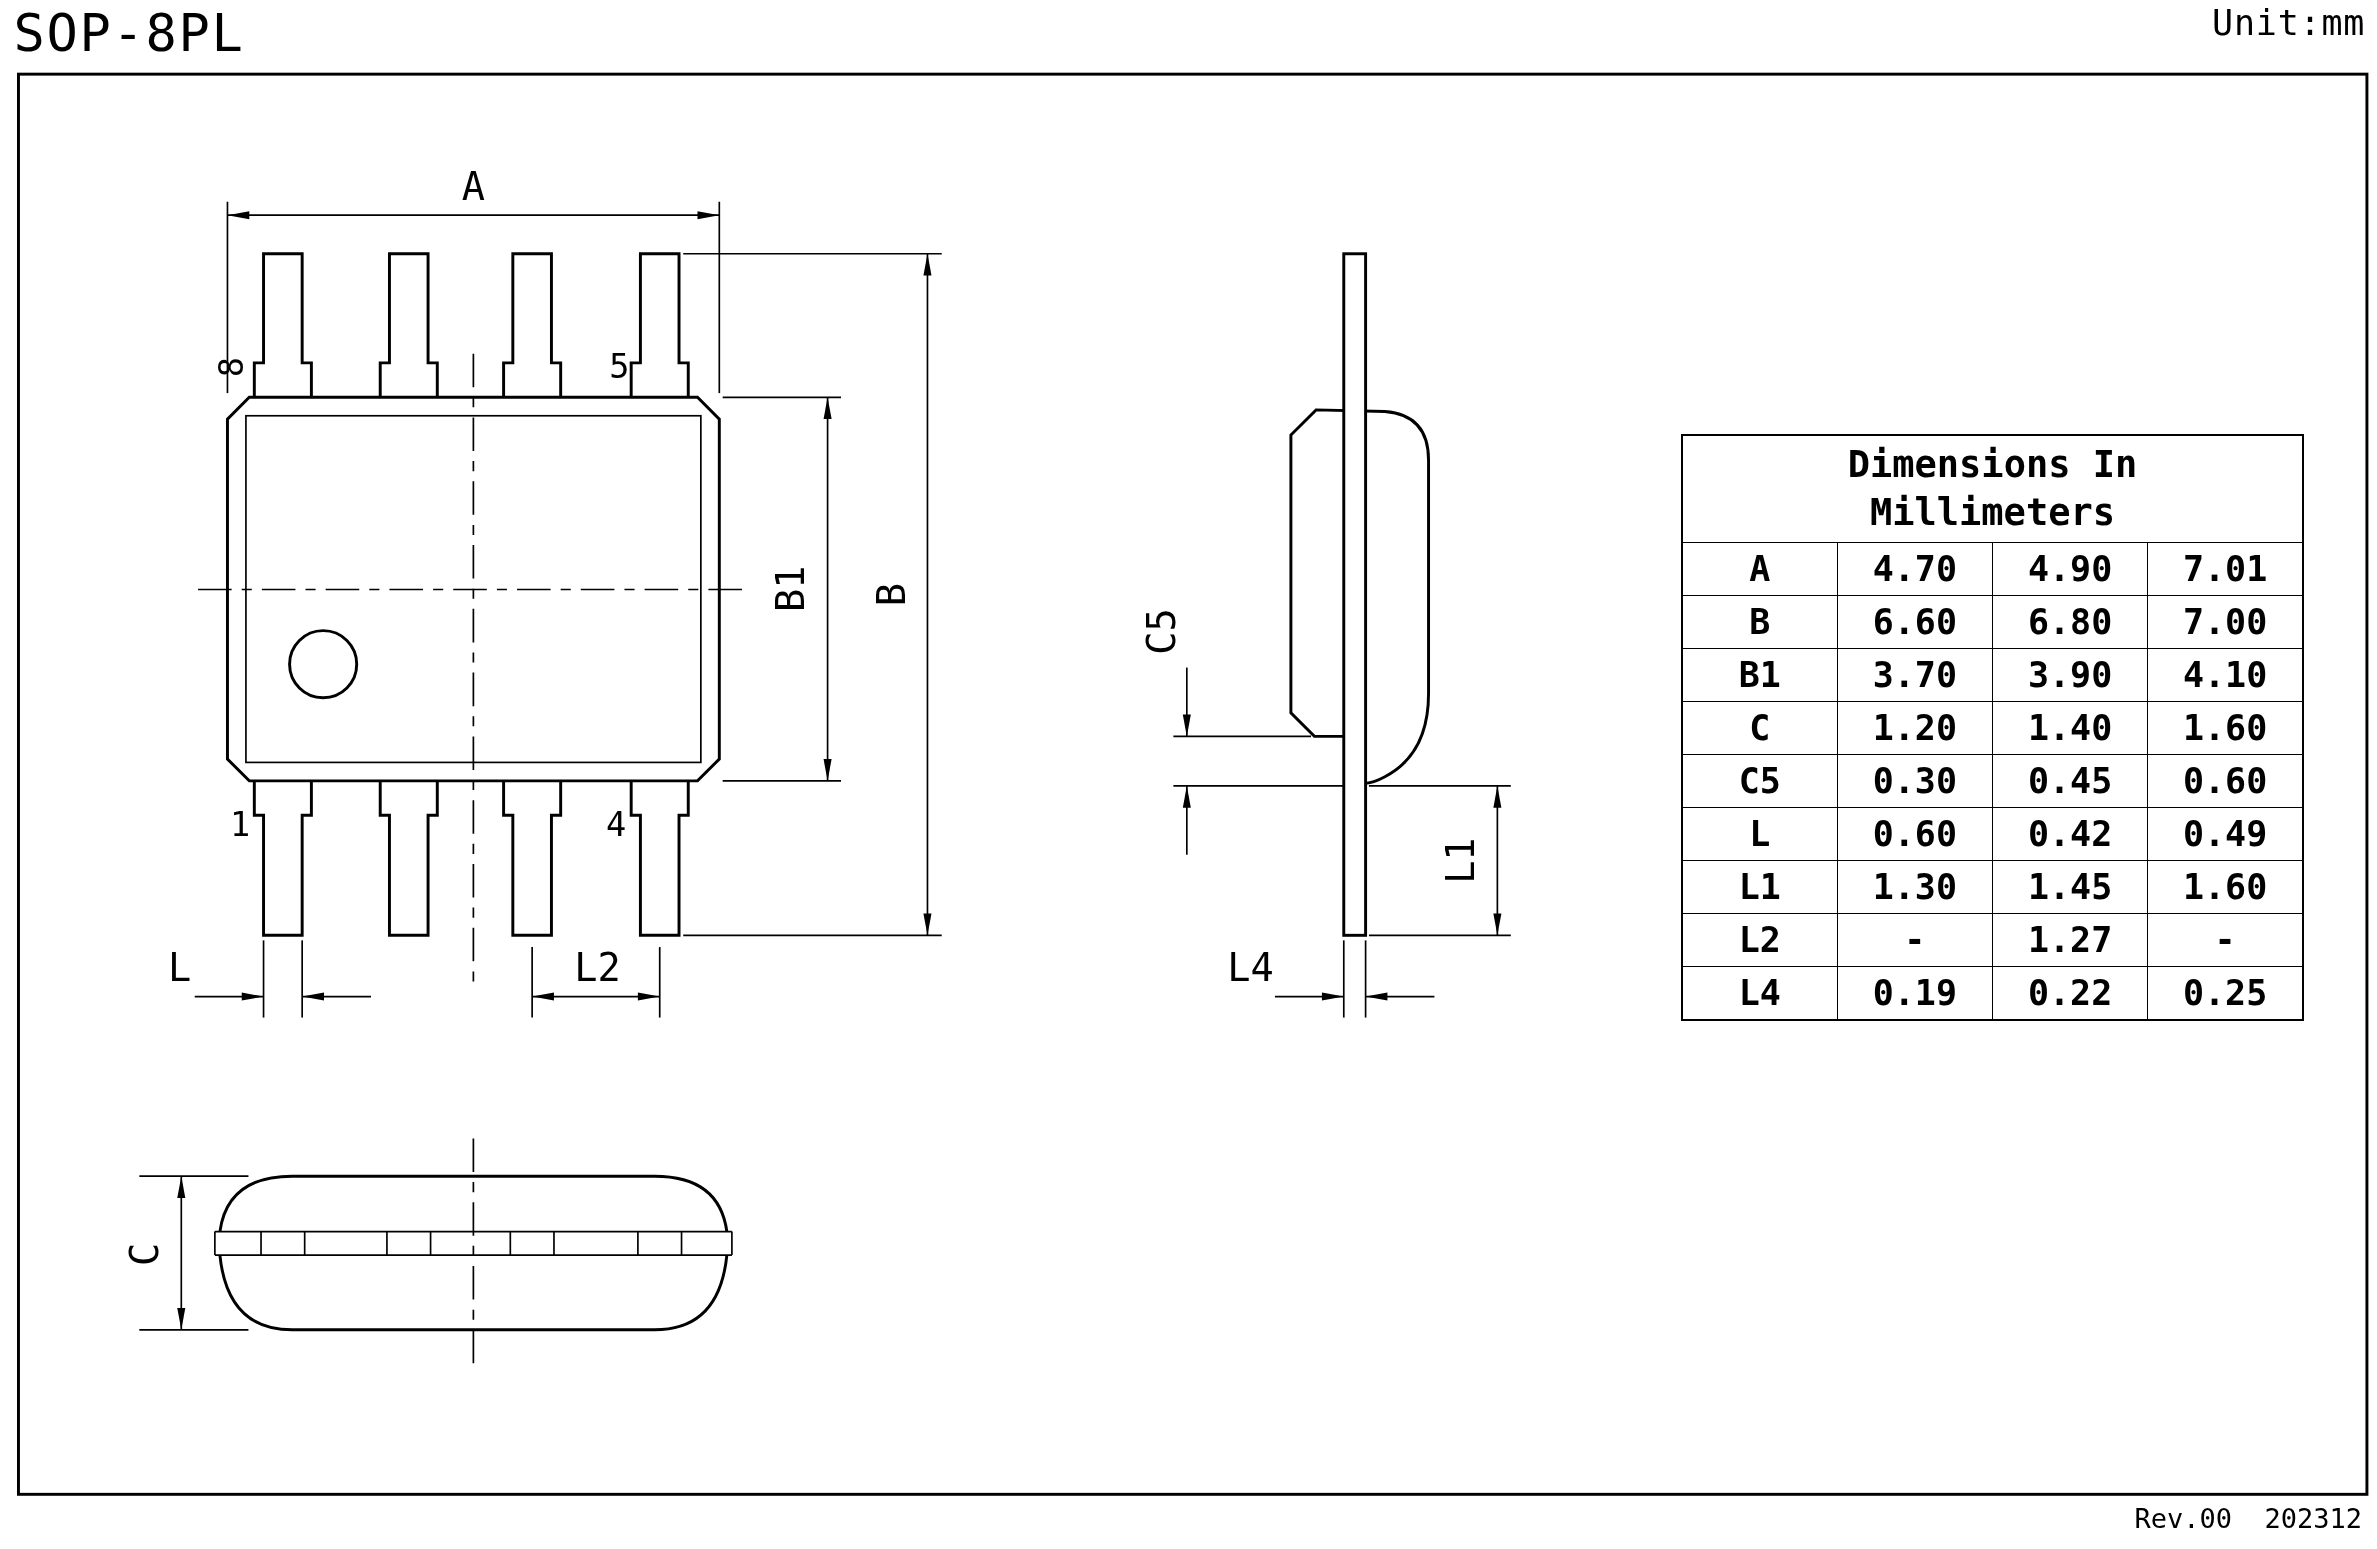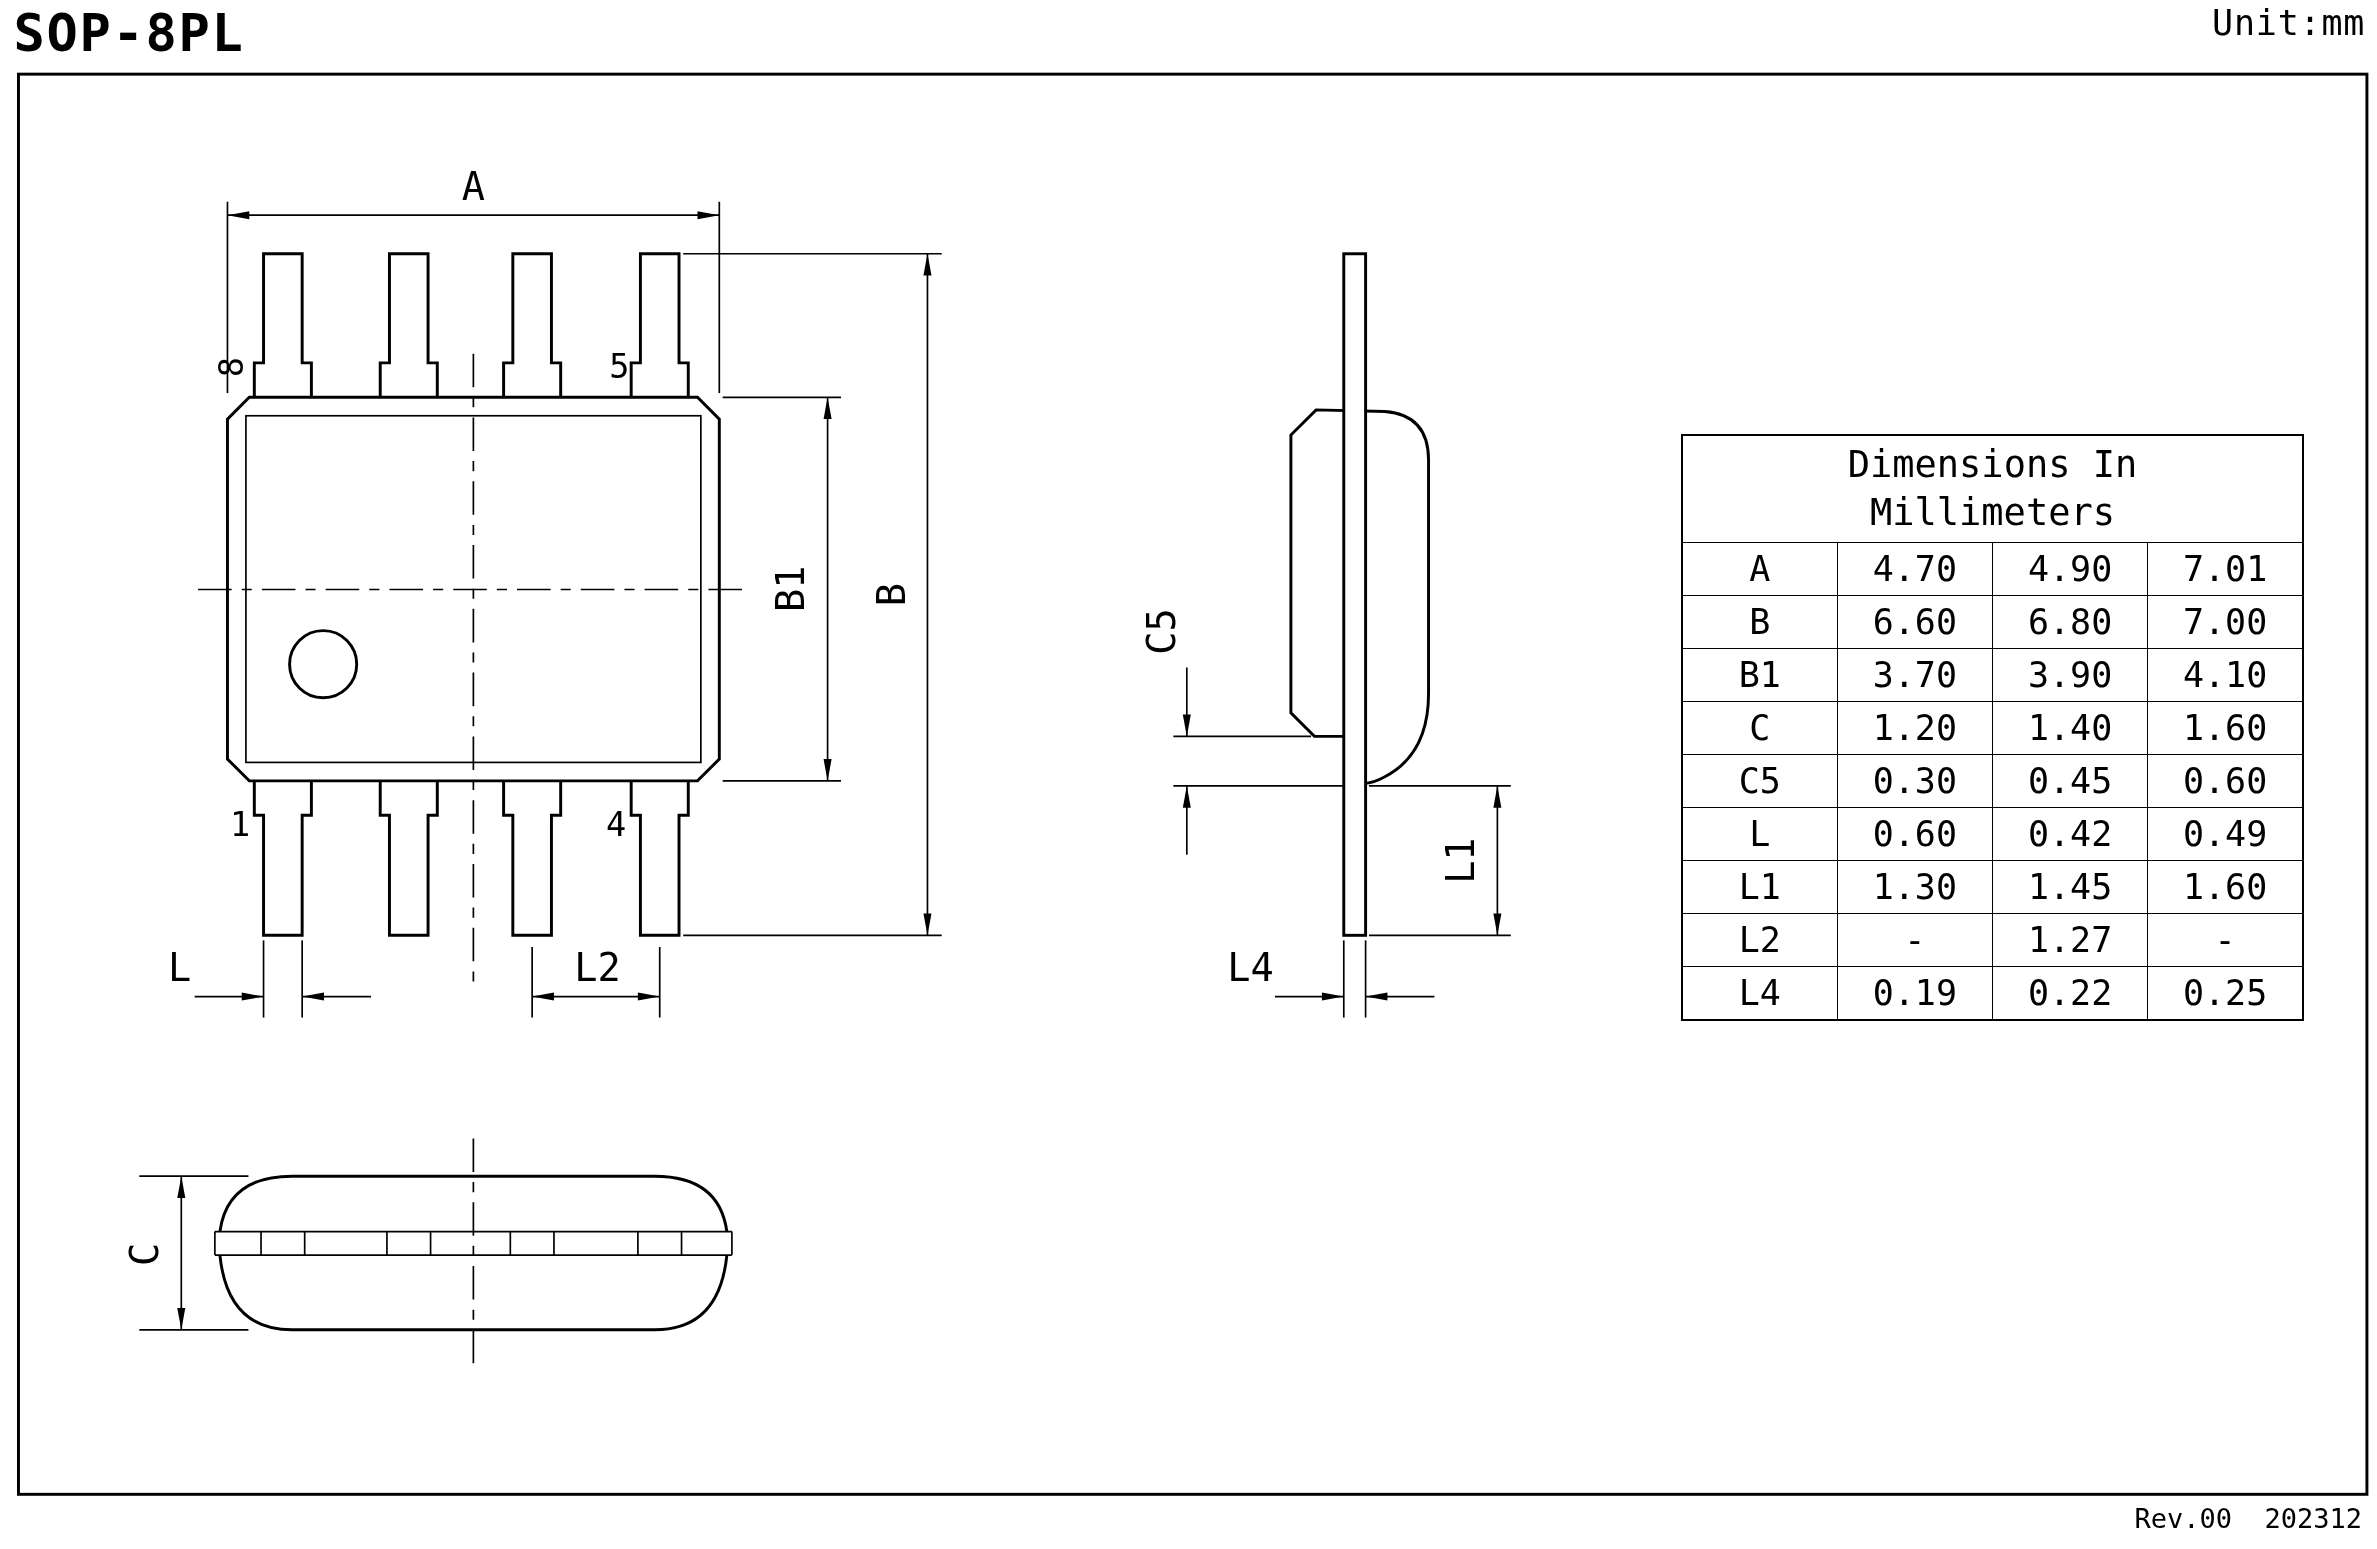--- a/index.html
+++ b/index.html
@@ -6,21 +6,21 @@
   .page{
     position:relative;
     width:2377px;height:1550px;
     background:#ffffff;
     font-family:"DejaVu Sans Mono", monospace;
     color:#000;
     overflow:hidden;
   }
   .sheet-title{
     position:absolute;left:13.4px;top:3.4px;
-    font-size:52px;letter-spacing:1.7px;font-weight:bold;
+    font-size:52px;letter-spacing:1.7px;font-weight:normal;
   }
   .unit-label{
     position:absolute;right:11.8px;top:3.4px;
     font-size:35px;letter-spacing:0.8px;
   }
   .footer{
     position:absolute;right:15px;top:1503px;
     font-size:27px;white-space:pre;
   }
   svg{position:absolute;left:0;top:0;}
@@ -34,21 +34,21 @@
 
   table.dims{
     position:absolute;left:1681px;top:434px;width:623px;
     border-collapse:collapse;border:2.5px solid #000;
     table-layout:fixed;background:#fff;
   }
   table.dims td,table.dims th{
     border:1.7px solid #000;
     text-align:center;vertical-align:middle;
     font-family:"DejaVu Sans Mono", monospace;
-    font-size:35px;font-weight:normal;
+    font-size:35px;font-weight:bold;
     padding:0;height:52px;
   }
   table.dims .title-cell{height:106px;font-size:37px;line-height:1.3;}
   table.dims .hdr{height:60px;font-size:37px;}
   .c-symbol{width:172px;}
   .c-min{width:162px;}
   .c-typ{width:146px;}
   .c-max{width:139px;}
 </style>
 </head>

